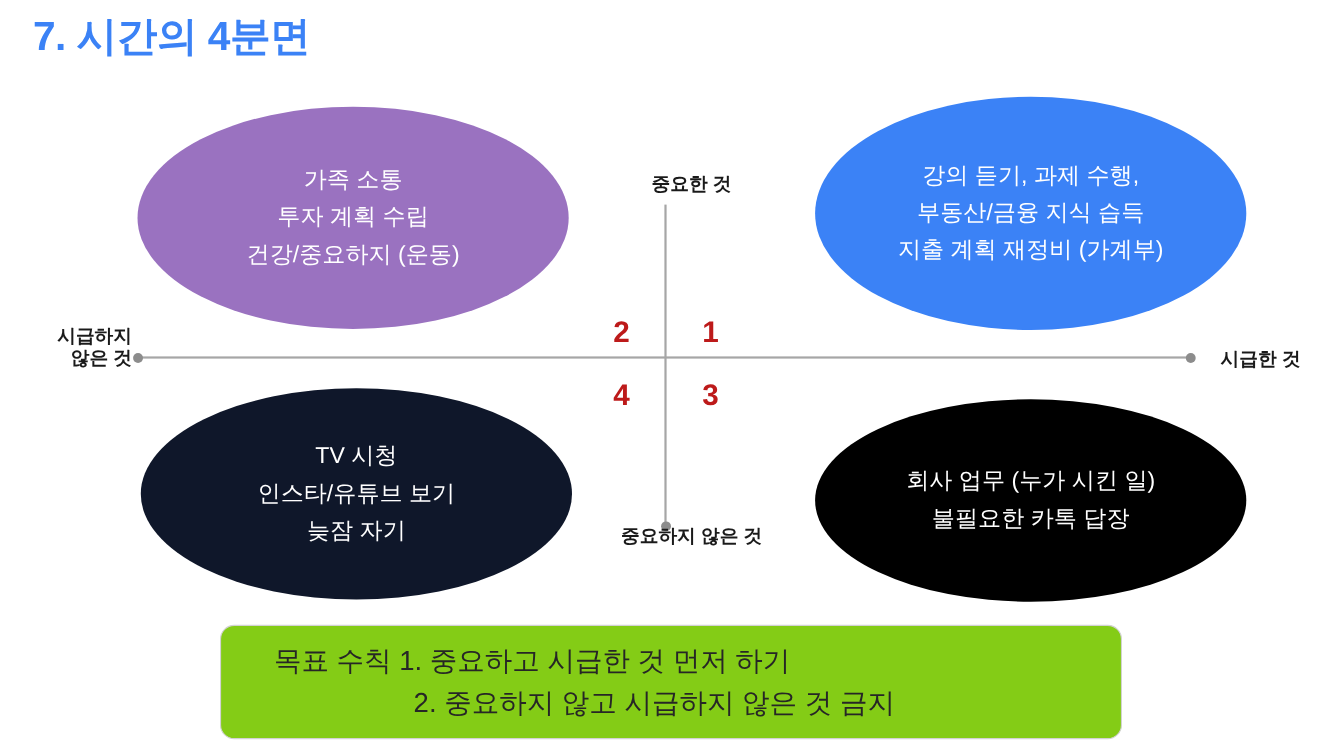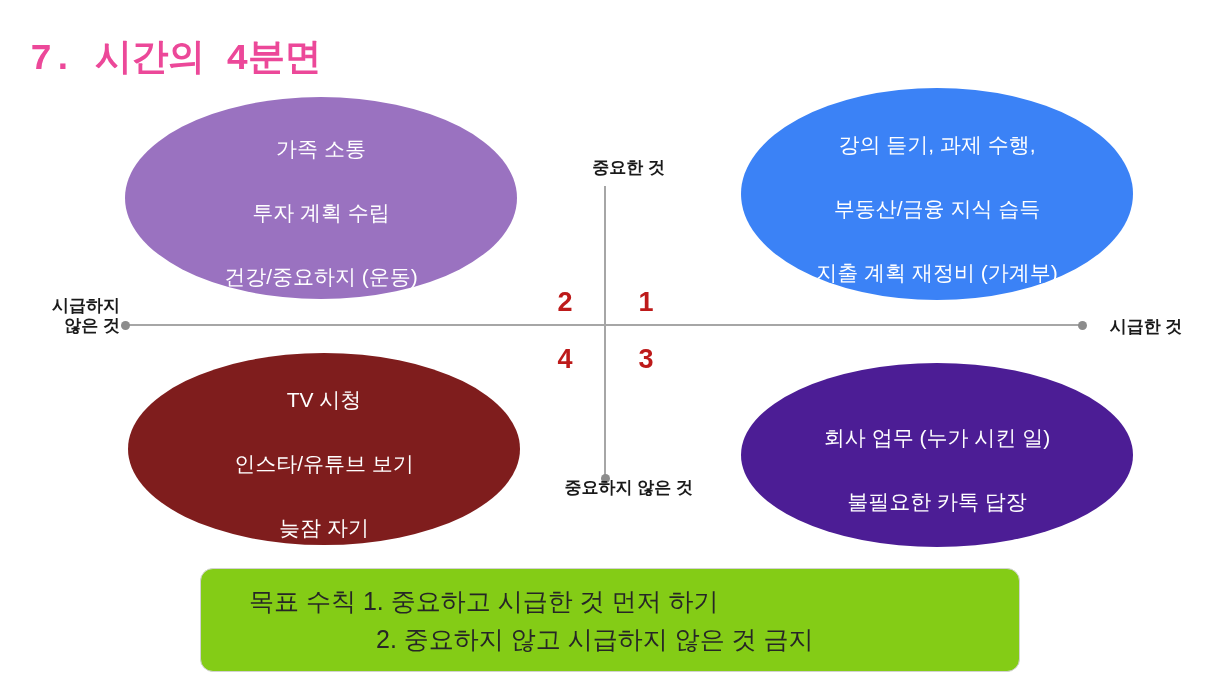--- a/index.html
+++ b/index.html
@@ -13,27 +13,26 @@
     position: relative;
     overflow: hidden;
     font-family: "Liberation Sans", "DejaVu Sans", sans-serif;
     color: #404040;
   }
 
   
   #slide-title {
     position: absolute;
     left: 30px;
-    top: 32px;
+    top: 8px;
     font-size: 37px;
     font-weight: bold;
-    color: #ec4899;
+    color: #3b82f6;
     letter-spacing: -0.5px;
     white-space: nowrap;
-    font-family: Liberation Mono, monospace;
   }
 
   
   .axis-line {
     position: absolute;
     background: #a6a6a6;
   }
   #axis-horizontal {
     left: 125px;
     top: 324px;
@@ -112,42 +111,41 @@
     align-items: center;
     justify-content: center;
     color: #ffffff;
     text-align: center;
     box-sizing: border-box;
   }
   .ellipse .line {
     font-size: 21px;
     line-height: 1.62;
     white-space: nowrap;
-    margin-top: 30px;
   }
 
   #ellipse-q2 {
     left: 125px;  top: 97px;
     width: 392px; height: 202px;
     background: #9a72c0;
   }
   #ellipse-q1 {
     left: 741px;  top: 88px;
     width: 392px; height: 212px;
     background: #3b82f6;
   }
   #ellipse-q4 {
     left: 128px;  top: 353px;
     width: 392px; height: 192px;
-    background: #7f1d1d;
+    background: #0f172a;
   }
   #ellipse-q3 {
     left: 741px;  top: 363px;
     width: 392px; height: 184px;
-    background: #4c1d95;
+    background: #000000;
     text-align: right;
   }
 
   
   #rules-box {
     position: absolute;
     left: 200px;
     top: 568px;
     width: 820px;
     height: 104px;

